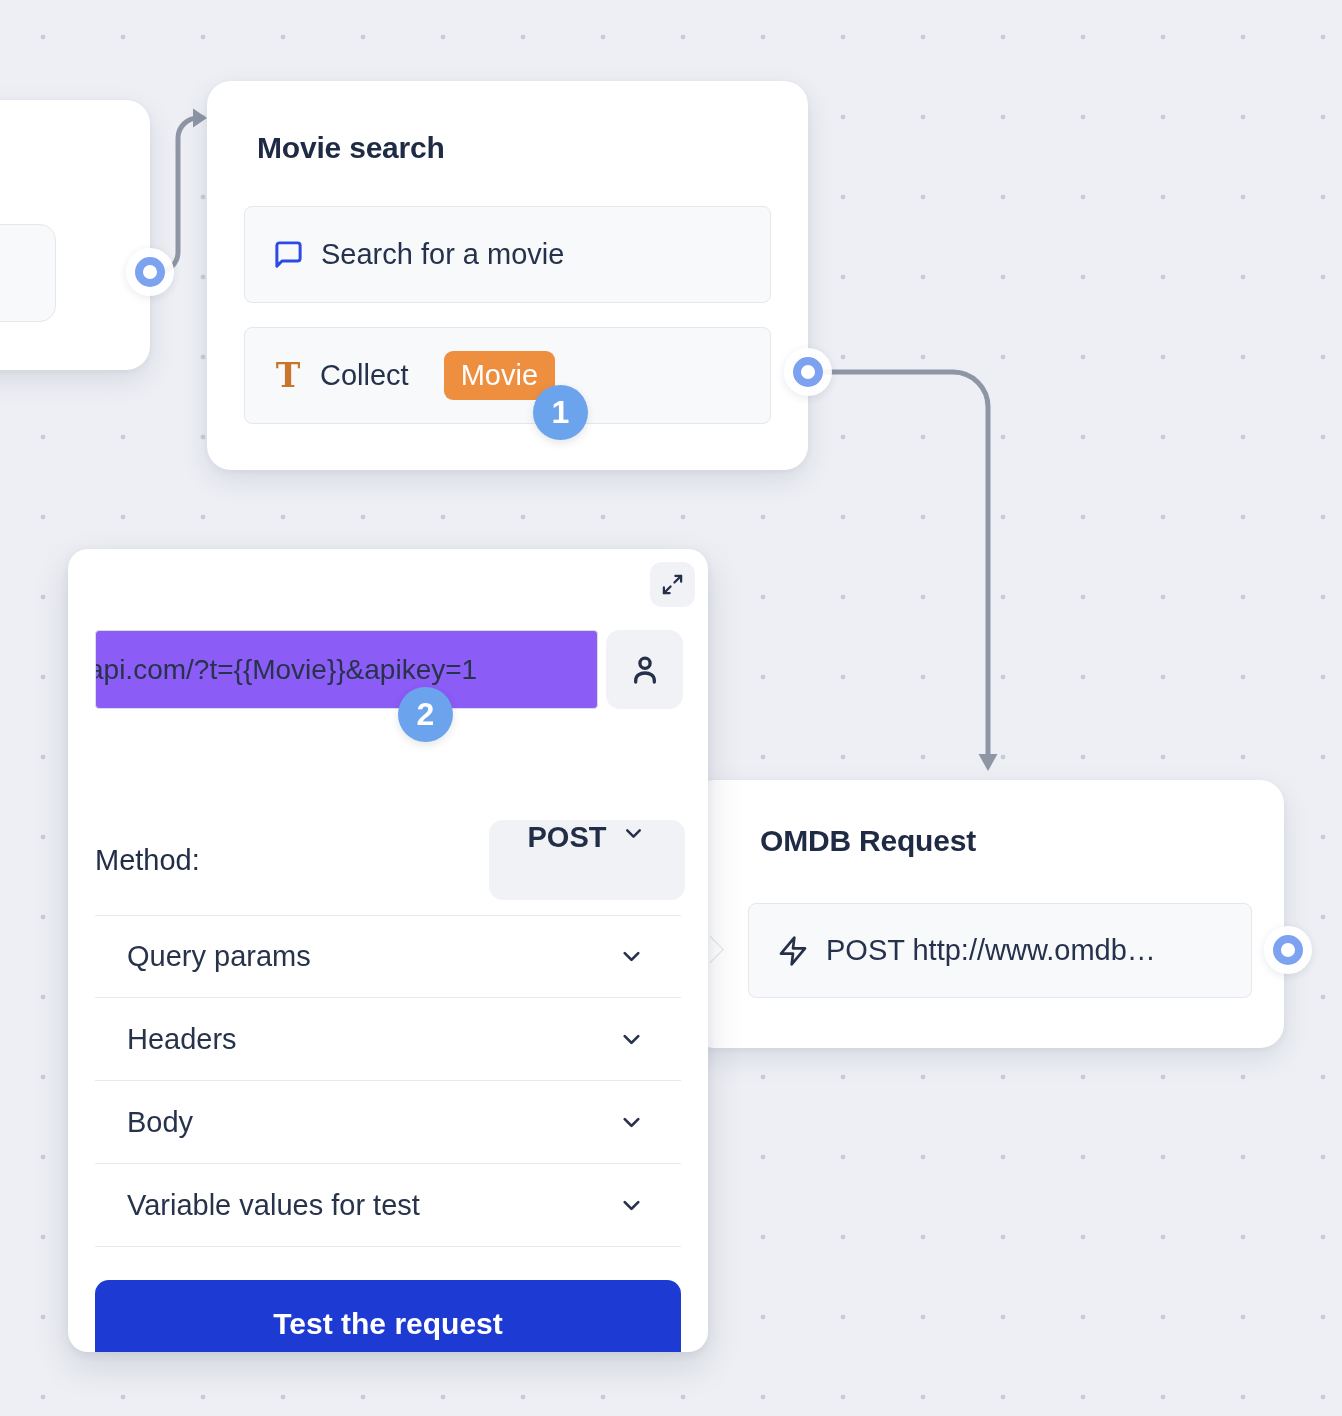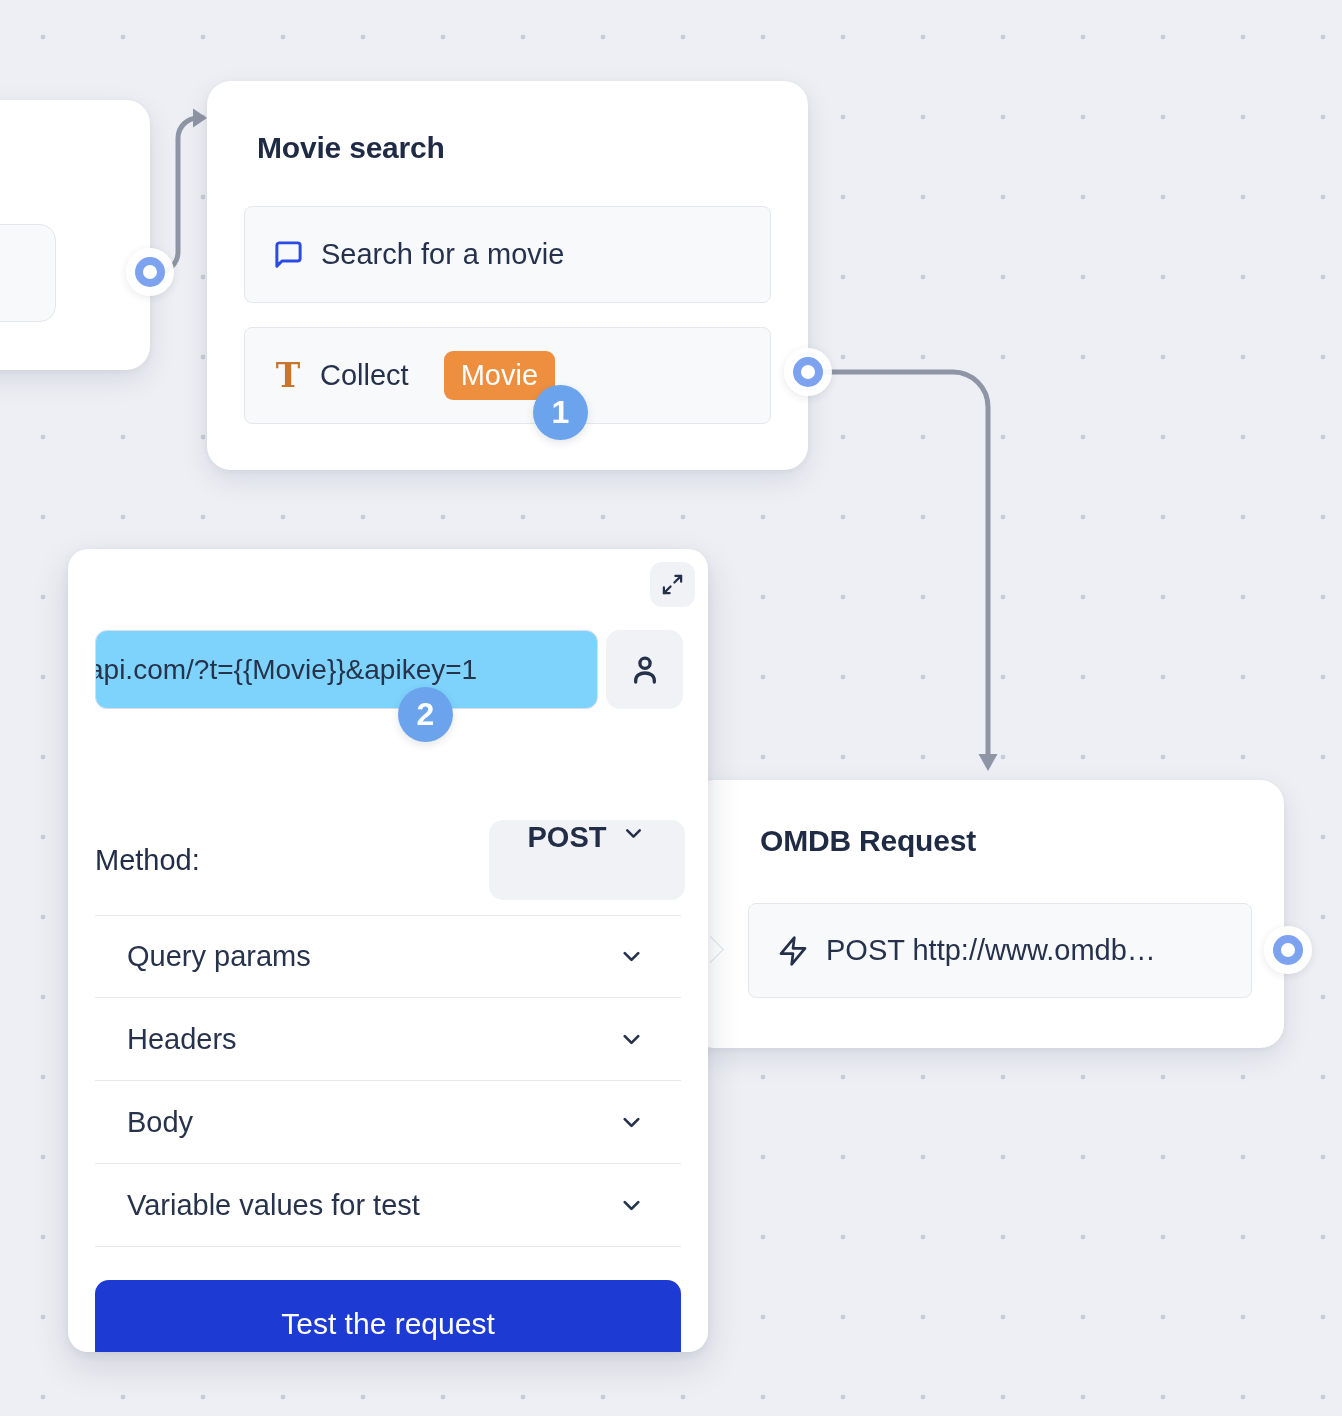--- a/index.html
+++ b/index.html
@@ -74,22 +74,22 @@
     box-shadow:0 14px 36px rgba(33,44,74,0.14),0 3px 10px rgba(33,44,74,0.07);
   }
   .icon-btn{
     position:absolute;background:#f0f2f5;border:none;border-radius:12px;
     display:flex;align-items:center;justify-content:center;cursor:pointer;padding:0;
   }
   .expand-btn{left:582px;top:13px;width:45px;height:45px;}
   .person-btn{left:538px;top:81px;width:77px;height:79px;border-radius:14px;}
   .url-box{
     position:absolute;left:27px;top:81px;width:503px;height:79px;
-    border:1.5px solid #d9dee6;border-radius:12px;box-sizing:border-box;
-    overflow:hidden;display:flex;align-items:center;background:#7dd3fc;
+    border:1.5px solid #d9dee6;border-radius:4px;box-sizing:border-box;
+    overflow:hidden;display:flex;align-items:center;background:#8b5cf6;
   }
   .url-box input{
     border:none;outline:none;font-family:"Liberation Sans","DejaVu Sans",sans-serif;
     font-size:28px;color:#27324b;width:640px;margin-left:-8px;padding:0;background:transparent;
   }
   .adv-row{
     position:absolute;left:27px;right:25px;top:193px;height:50px;
     display:flex;align-items:center;justify-content:space-between;
   }
   .panel-label{font-size:29px;color:#222e48;}
@@ -111,21 +111,21 @@
   .hr{position:absolute;left:27px;right:27px;height:0;border-top:1.5px solid #e7e9ee;}
   .sections{position:absolute;left:27px;right:27px;top:366px;}
   .section-row{
     height:82px;display:flex;align-items:center;justify-content:space-between;
     padding:0 36px 0 32px;border-bottom:1.5px solid #e7e9ee;cursor:pointer;
   }
   .section-row .section-label{font-size:29px;color:#27324b;}
   .test-btn{
     position:absolute;left:27px;top:731px;width:586px;height:86px;
     background:#1d3ad3;border:none;border-radius:14px;cursor:pointer;
-    color:#ffffff;font-size:30px;font-weight:400;
+    color:#ffffff;font-size:30px;font-weight:700;
     font-family:"Liberation Sans","DejaVu Sans",sans-serif;
     display:flex;align-items:flex-start;justify-content:center;
     padding-top:27px;box-sizing:border-box;
   }
   svg{display:block;}
 </style>
 </head>
 <body>
 
 <div class="canvas">

